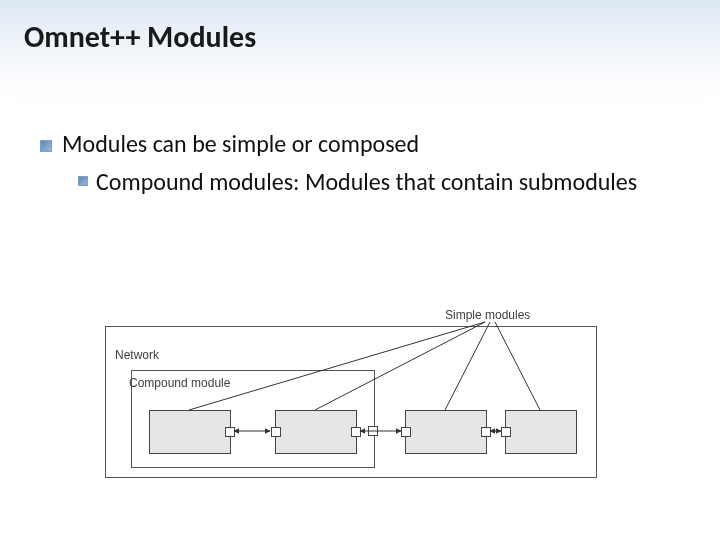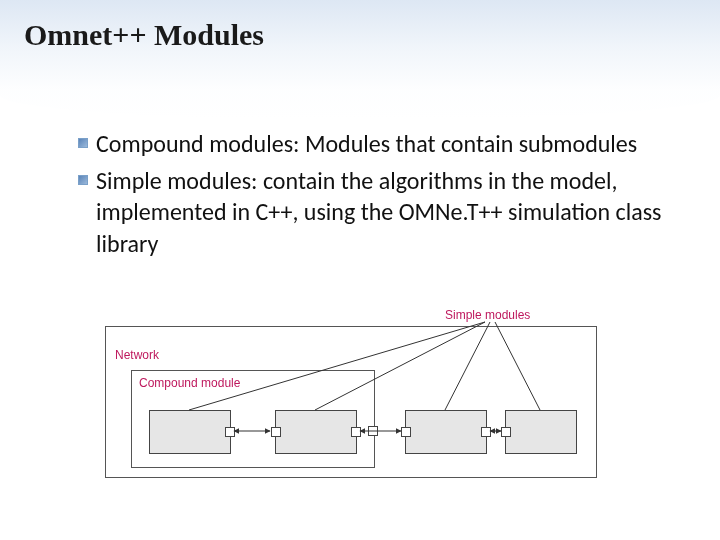--- a/index.html
+++ b/index.html
@@ -26,21 +26,20 @@
     border-bottom-left-radius: 60% 30px;
     border-bottom-right-radius: 60% 30px;
   }
   .title {
     position: absolute;
     top: 18px;
     left: 24px;
     font-size: 30px;
     font-weight: 700;
     color: #1a1a1a;
-    font-family: Liberation Serif, serif;
   }
   .content {
     position: absolute;
     top: 128px;
     left: 40px;
     right: 40px;
   }
   .bullet-row {
     display: flex;
     align-items: flex-start;
@@ -83,21 +82,21 @@
     position: absolute;
     left: 0; top: 16px;
     width: 490px;
     height: 150px;
     border: 1px solid #555;
   }
   .lbl {
     position: absolute;
     font-size: 12px;
     font-family: Arial, sans-serif;
-    color: #be185d;
+    color: #404040;
   }
   .compound-box {
     position: absolute;
     border: 1px solid #555;
     background: #fff;
   }
   .module-box {
     position: absolute;
     width: 80px;
     height: 42px;
@@ -124,42 +123,42 @@
 </style>
 </head>
 <body>
 
 <div class="header-bg"></div>
 
 <div class="title">Omnet++ Modules</div>
 
 <div class="content">
 
+  <div class="bullet-row bullet-main">
+    <span class="sq"></span>
+    <span>Modules can be simple or composed</span>
+  </div>
 
   <div class="bullet-row bullet-sub">
     <span class="sq small"></span>
     <span>Compound modules: Modules that contain submodules</span>
   </div>
 
-  <div class="bullet-row bullet-sub">
-    <span class="sq small"></span>
-    <span>Simple modules: contain the algorithms in the model, implemented in C++, using the OMNe.T++ simulation class library</span>
-  </div>
 
 </div>
 
 <div class="diagram">
 
   <div class="lbl" style="left:340px; top:-2px;">Simple modules</div>
 
   <div class="diagram-outer"></div>
   <div class="lbl" style="left:10px; top:38px;">Network</div>
 
   <div class="compound-box" style="left:26px; top:60px; width:242px; height:96px;"></div>
-  <div class="lbl" style="left:34px; top:66px;">Compound module</div>
+  <div class="lbl" style="left:24px; top:66px;">Compound module</div>
 
   <div class="module-box" style="left:44px; top:100px;">
     <span class="port right"></span>
   </div>
   <div class="module-box" style="left:170px; top:100px;">
     <span class="port left"></span>
     <span class="port right"></span>
   </div>
 
   <div class="port" style="left:263px; top:116px;"></div>

